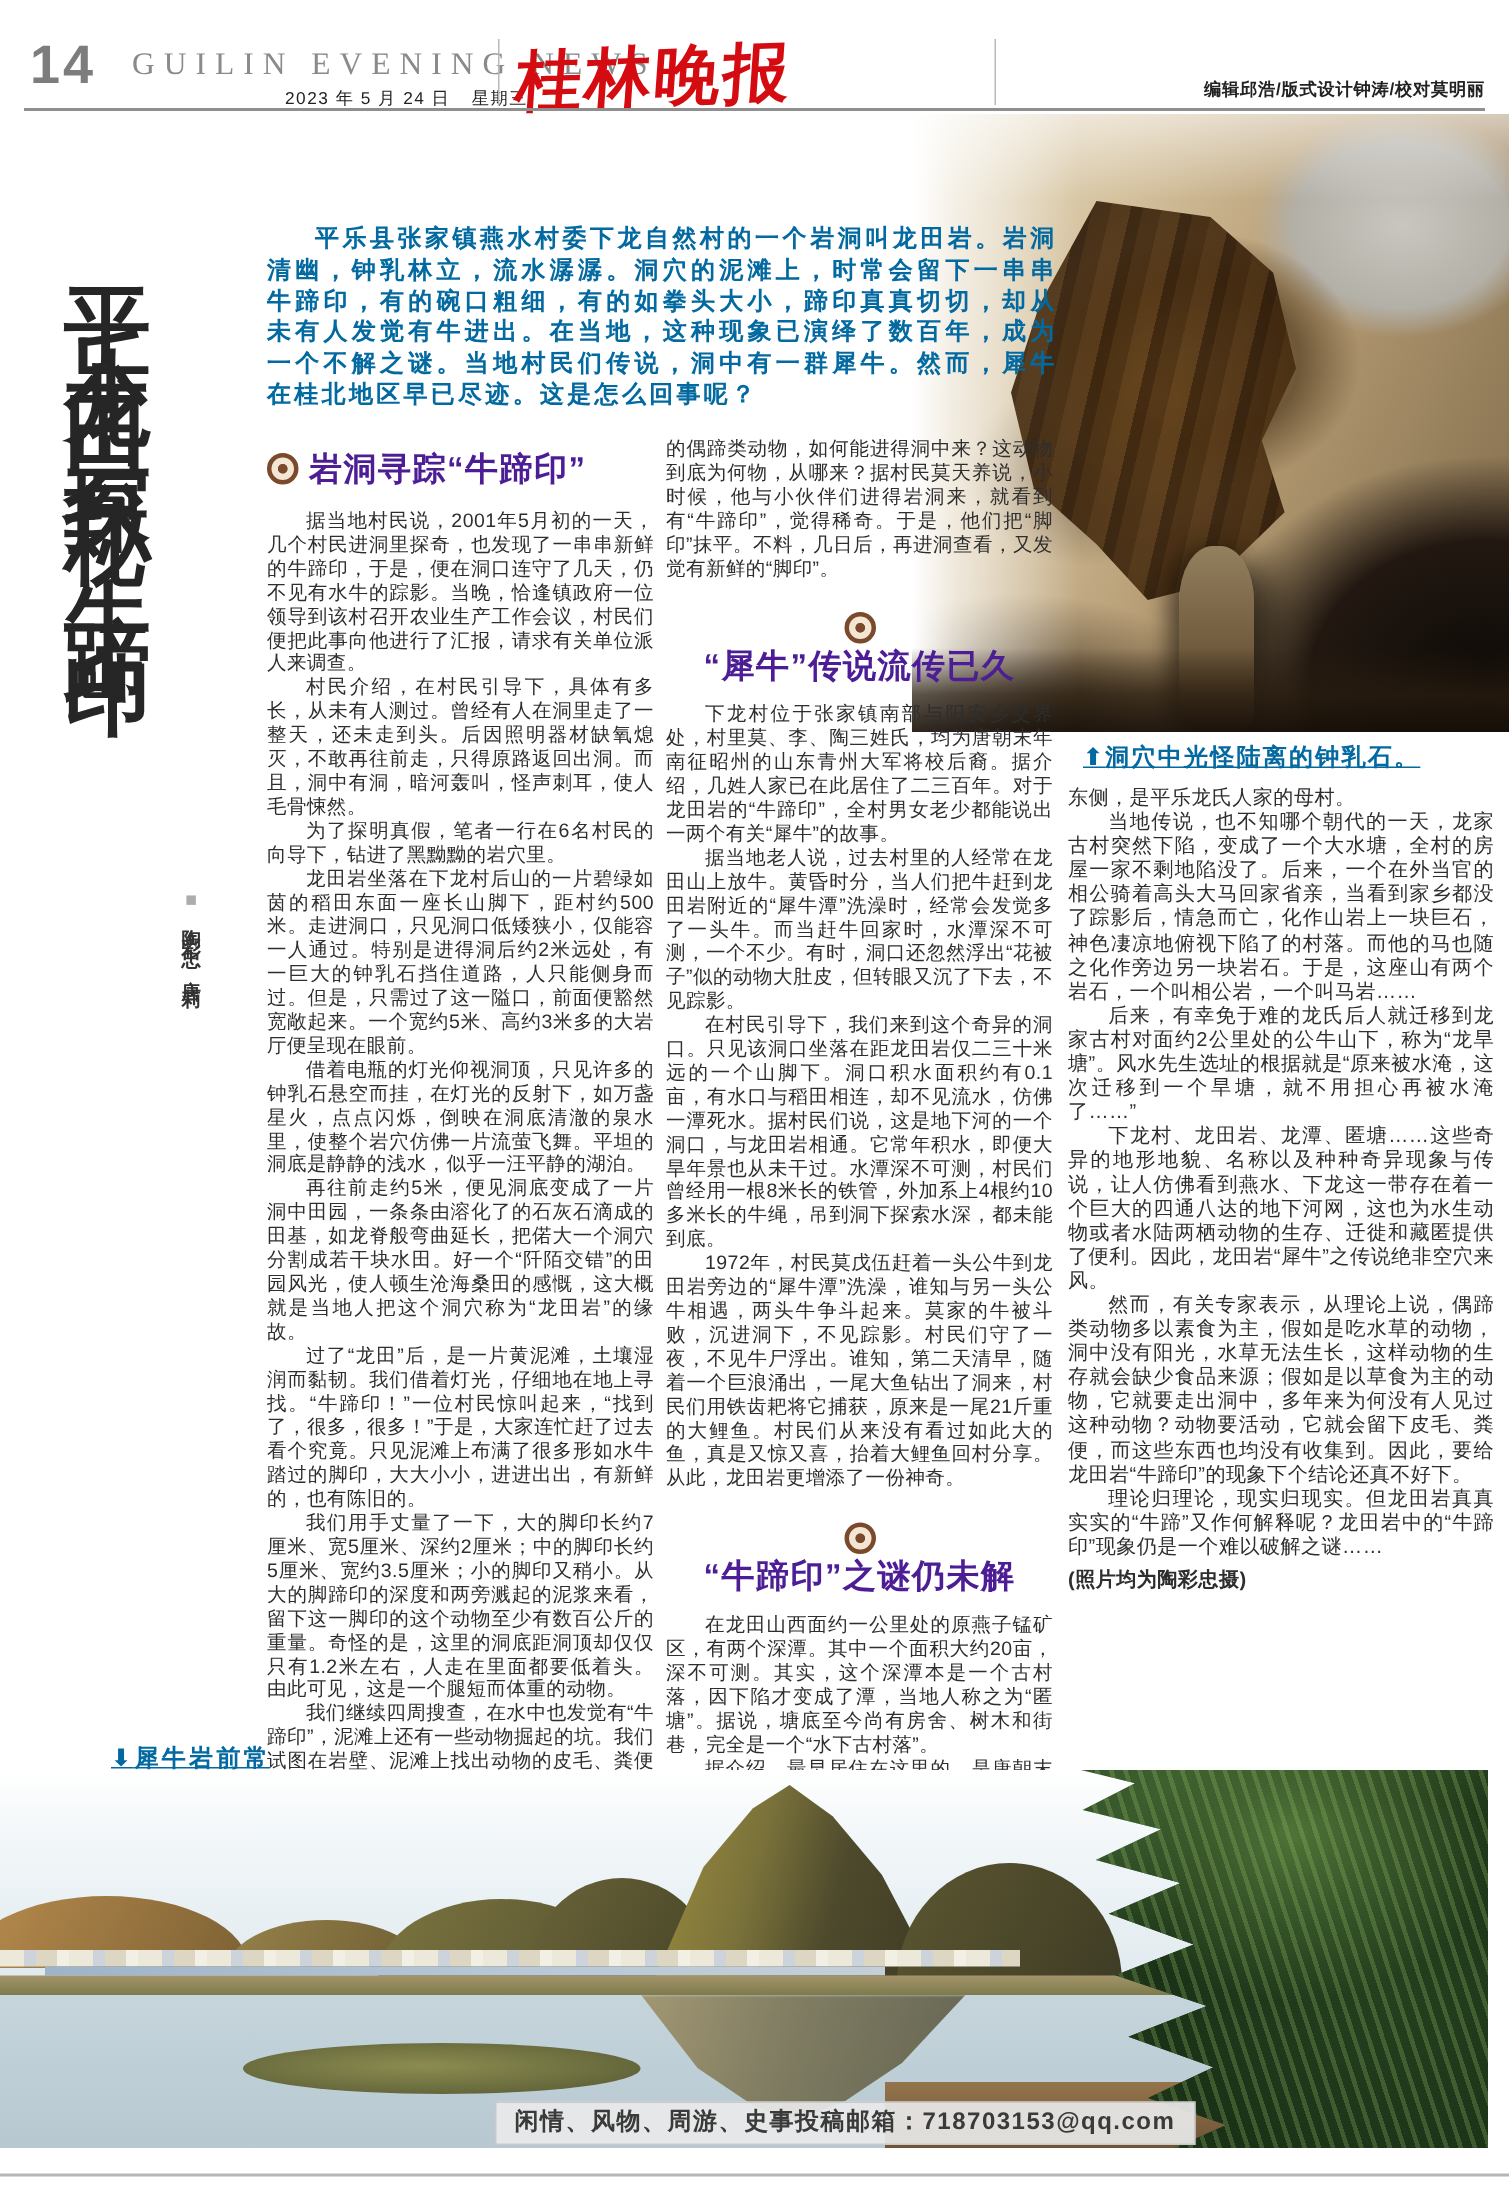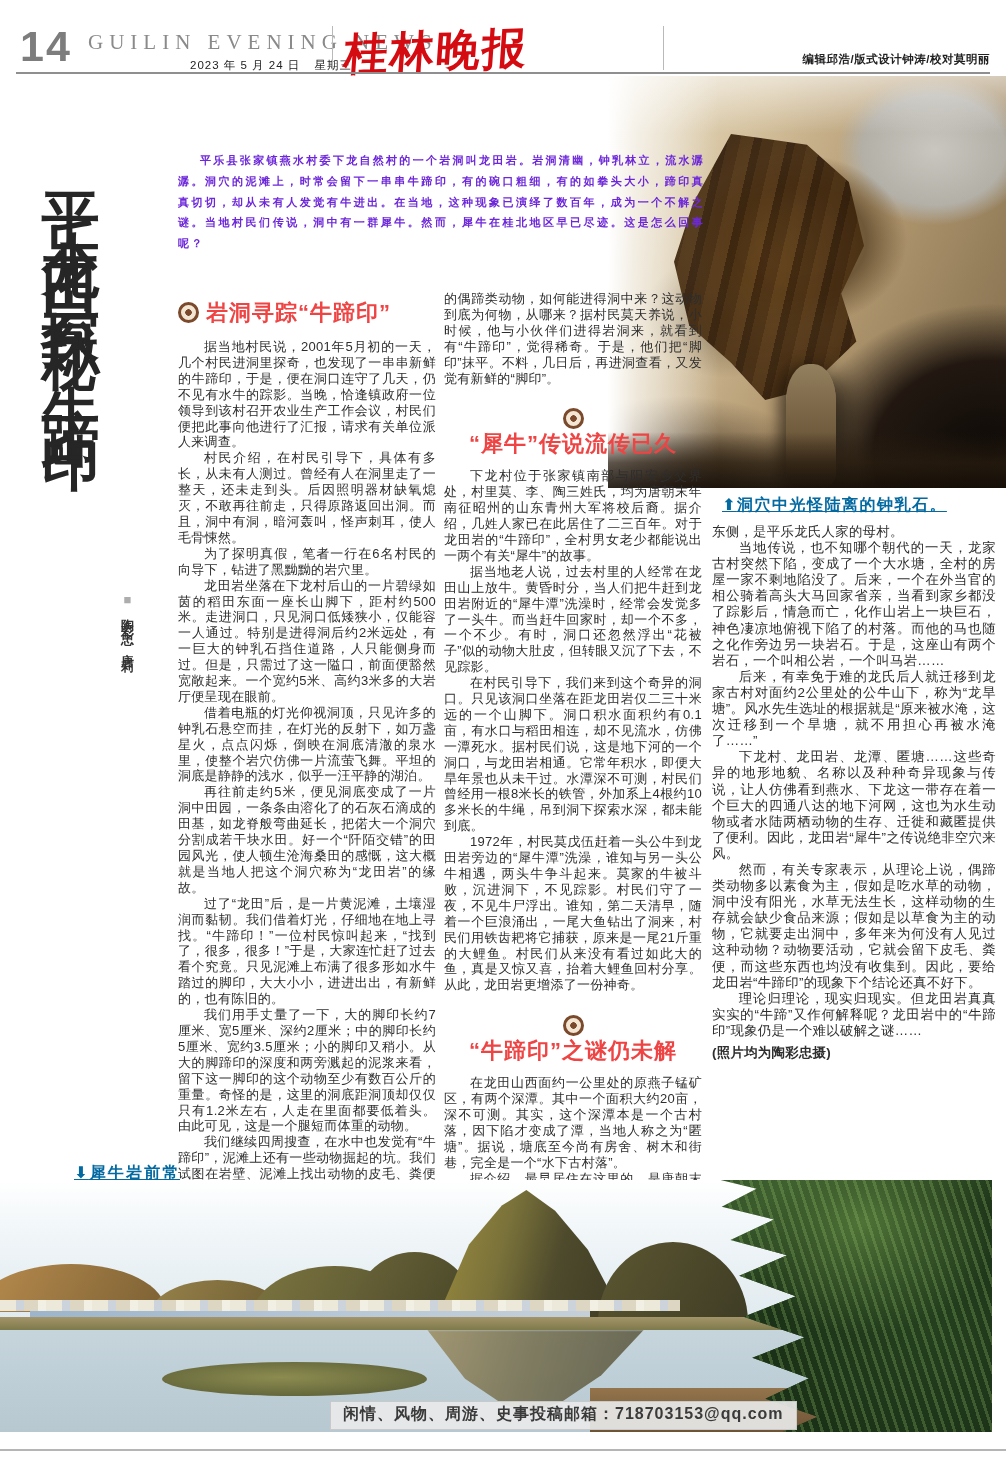--- a/index.html
+++ b/index.html
@@ -1,20 +1,20 @@
 <!DOCTYPE html>
 <html><head>
 <meta charset="utf-8">
 <style>
   html,body{margin:0;padding:0;background:#ffffff;}
   .page{position:relative;width:1006px;height:1457px;background:#fff;overflow:hidden;
         font-family:"Liberation Sans","DejaVu Sans",sans-serif;}
 
   
-  .pagenum{position:absolute;left:20px;top:22px;font-size:43px;font-weight:900;color:#7d7d7d;letter-spacing:2px;}
+  .pagenum{position:absolute;left:20px;top:22px;font-size:36px;font-weight:900;color:#7d7d7d;letter-spacing:2px;}
   .paper-en{position:absolute;left:88px;top:30px;font-family:"Liberation Serif","DejaVu Serif",serif;
             font-size:21px;color:#8a8a8a;letter-spacing:6px;white-space:nowrap;}
   .date-line{position:absolute;left:190px;top:58px;font-size:11.5px;font-weight:normal;color:#222;letter-spacing:1px;white-space:nowrap;}
   .vrule{position:absolute;top:26px;width:1px;height:44px;background:#b9b9b9;}
   .vrule.v1{left:332px;} .vrule.v2{left:663px;}
   .masthead{position:absolute;left:344px;top:22px;font-size:44px;font-weight:900;color:#d40b10;
             transform:rotate(-2deg) skewX(-6deg);letter-spacing:2px;white-space:nowrap;
             font-family:"DejaVu Serif","Liberation Serif",serif;}
   .section-title{position:absolute;left:520px;top:30px;font-size:31px;color:#1a1a1a;letter-spacing:4px;white-space:nowrap;
                  font-family:"DejaVu Serif","Liberation Serif",serif;font-weight:bold;}
@@ -49,33 +49,33 @@
 
   
   .headline{position:absolute;left:42px;top:146px;height:1010px;writing-mode:vertical-rl;
             font-size:58px;font-weight:900;color:#262626;letter-spacing:24px;line-height:1;white-space:nowrap;}
   .byline{position:absolute;left:118px;top:592px;writing-mode:vertical-rl;font-size:13px;color:#333;
           letter-spacing:6px;font-weight:bold;}
   .byline .marker{color:#adadad;letter-spacing:2px;}
   .byline .gap{display:inline-block;height:16px;}
 
   
-  .intro{position:absolute;left:178px;top:150px;width:527px;font-size:11px;line-height:20.8px;
-         font-weight:bold;color:#6d28d9;letter-spacing:2.2px;text-align:justify;}
+  .intro{position:absolute;left:178px;top:150px;width:527px;font-size:16px;line-height:20.8px;
+         font-weight:bold;color:#0369a1;letter-spacing:2.2px;text-align:justify;}
   .intro p{margin:0;text-indent:2em;}
 
   
   .bodycol{position:absolute;font-size:13px;line-height:15.9px;color:#2e2e2e;text-align:justify;letter-spacing:.3px;}
   .col1{left:178px;top:302px;width:258px;}
   .col2{left:444px;top:291px;width:258px;}
   .col3{left:712px;top:524px;width:284px;font-size:13.4px;line-height:16.1px;}
   .bodycol p{margin:0;text-indent:2em;}
   .bodycol p.noindent{text-indent:0;}
   .bodycol p.credit{text-align:left;text-indent:0;margin-top:6px;font-weight:bold;}
-  .sechead{display:flex;align-items:center;gap:7px;font-size:22px;font-weight:900;color:#ef4444;
+  .sechead{display:flex;align-items:center;gap:7px;font-size:22px;font-weight:900;color:#4c1d95;
            letter-spacing:1px;margin:0 0 14px 0;white-space:nowrap;text-indent:0;}
   .col1 .sechead{margin-bottom:16px;}
   .col2 .sechead{margin-top:22px;margin-bottom:16px;flex-direction:column;}
   .bullet{flex:0 0 auto;width:15px;height:15px;border:3px solid #7b4a2c;border-radius:50%;
           background:radial-gradient(circle,#7b4a2c 0 3px,#f3e7d3 3.5px);}
 
   
   .caption{position:absolute;font-size:16px;font-weight:bold;color:#0369a1;letter-spacing:1.5px;text-decoration:underline;}
   .cap-cave{left:722px;top:495px;white-space:nowrap;}
   .cap-wetland{left:28px;top:1162px;width:152px;line-height:22px;text-align:justify;text-indent:46px;}
@@ -166,21 +166,21 @@
     <p>如此狭小洞口，一个足足有数百公斤重</p>
   </div>
 
   <div class="bodycol col2">
     <p class="noindent">的偶蹄类动物，如何能进得洞中来？这动物到底为何物，从哪来？据村民莫天养说，小时候，他与小伙伴们进得岩洞来，就看到有“牛蹄印”，觉得稀奇。于是，他们把“脚印”抹平。不料，几日后，再进洞查看，又发觉有新鲜的“脚印”。</p>
     <div class="sechead">
       <span class="bullet"></span>
       <span>“犀牛”传说流传已久</span>
     </div>
     <p>下龙村位于张家镇南部与阳安乡交界处，村里莫、李、陶三姓氏，均为唐朝末年南征昭州的山东青州大军将校后裔。据介绍，几姓人家已在此居住了二三百年。对于龙田岩的“牛蹄印”，全村男女老少都能说出一两个有关“犀牛”的故事。</p>
-    <p>据当地老人说，过去村里的人经常在龙田山上放牛。黄昏时分，当人们把牛赶到龙田岩附近的“犀牛潭”洗澡时，经常会发觉多了一头牛。而当赶牛回家时，却一个不多，一个不少。有时，洞口还忽然浮出“花被子”似的动物大肚皮，但转眼又沉了下去，不见踪影。</p>
+    <p>据当地老人说，过去村里的人经常在龙田山上放牛。黄昏时分，当人们把牛赶到龙田岩附近的“犀牛潭”洗澡时，经常会发觉多了一头牛。而当赶牛回家时，水潭深不可测，一个不少。有时，洞口还忽然浮出“花被子”似的动物大肚皮，但转眼又沉了下去，不见踪影。</p>
     <p>在村民引导下，我们来到这个奇异的洞口。只见该洞口坐落在距龙田岩仅二三十米远的一个山脚下。洞口积水面积约有0.1亩，有水口与稻田相连，却不见流水，仿佛一潭死水。据村民们说，这是地下河的一个洞口，与龙田岩相通。它常年积水，即便大旱年景也从未干过。水潭深不可测，村民们曾经用一根8米长的铁管，外加系上4根约10多米长的牛绳，吊到洞下探索水深，都未能到底。</p>
     <p>1972年，村民莫戊伍赶着一头公牛到龙田岩旁边的“犀牛潭”洗澡，谁知与另一头公牛相遇，两头牛争斗起来。莫家的牛被斗败，沉进洞下，不见踪影。村民们守了一夜，不见牛尸浮出。谁知，第二天清早，随着一个巨浪涌出，一尾大鱼钻出了洞来，村民们用铁齿耙将它捕获，原来是一尾21斤重的大鲤鱼。村民们从来没有看过如此大的鱼，真是又惊又喜，抬着大鲤鱼回村分享。从此，龙田岩更增添了一份神奇。</p>
     <div class="sechead">
       <span class="bullet"></span>
       <span>“牛蹄印”之谜仍未解</span>
     </div>
     <p>在龙田山西面约一公里处的原燕子锰矿区，有两个深潭。其中一个面积大约20亩，深不可测。其实，这个深潭本是一个古村落，因下陷才变成了潭，当地人称之为“匿塘”。据说，塘底至今尚有房舍、树木和街巷，完全是一个“水下古村落”。</p>
     <p>据介绍，最早居住在这里的，是唐朝末年南征昭州的青州大军的龙校尉后裔。当时，龙、骆二校尉担负陶、李太尉及其夫人的守墓任务，后裔便分别居住在龙家古村和骆家寨。龙家村位于燕水锰矿旁边的一座山</p>
   </div>
 

